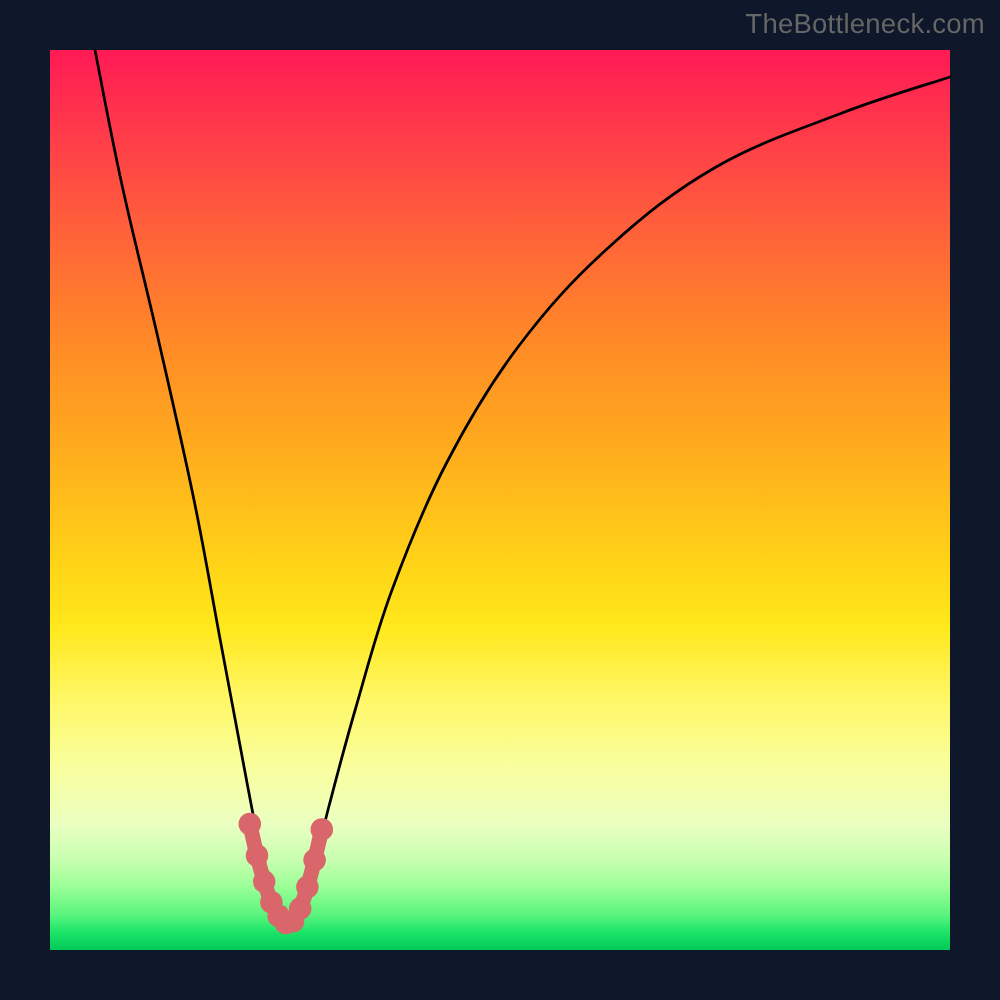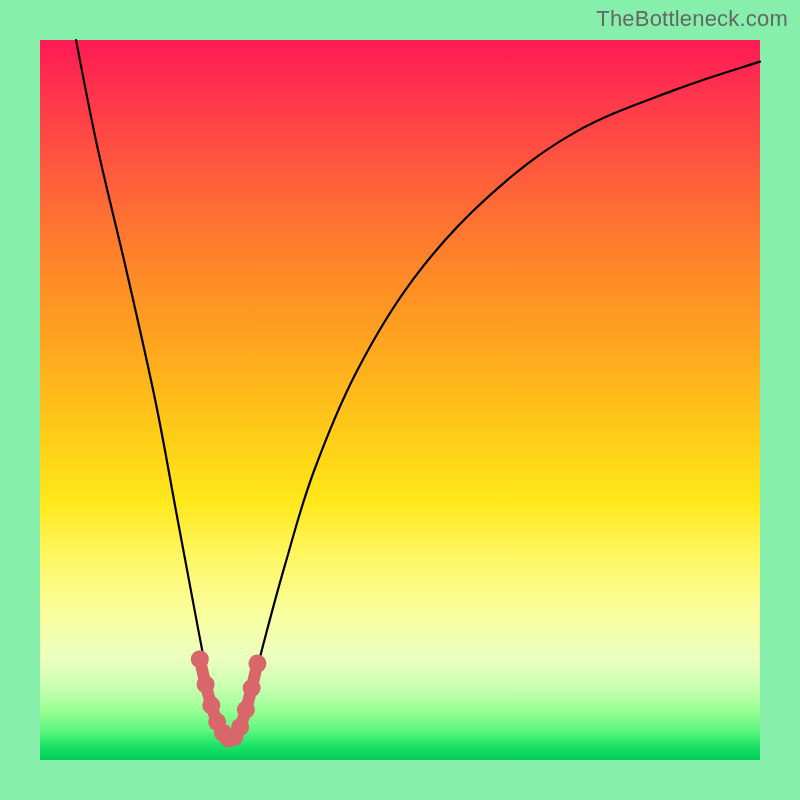--- a/index.html
+++ b/index.html
@@ -9,21 +9,21 @@
     height: 800px;
     background: #000;
     overflow: hidden;
   }
   .frame {
     position: absolute;
     left: 0;
     top: 0;
     width: 800px;
     height: 800px;
-    background: #86efac;
+    background: #0f172a;
   }
   .plot {
     position: absolute;
     left: 40px;
     top: 40px;
     width: 720px;
     height: 720px;
     background: linear-gradient(to bottom,
       #ff1a55 0%,
       #ff3a4a 9%,

